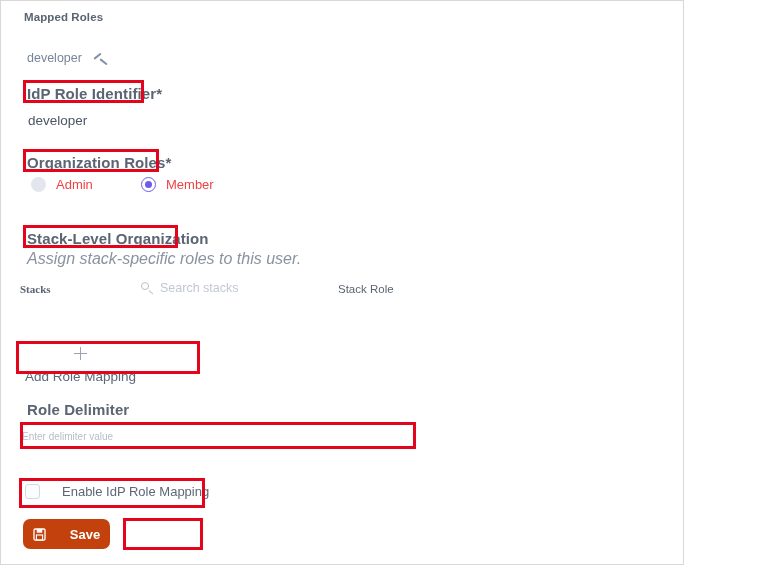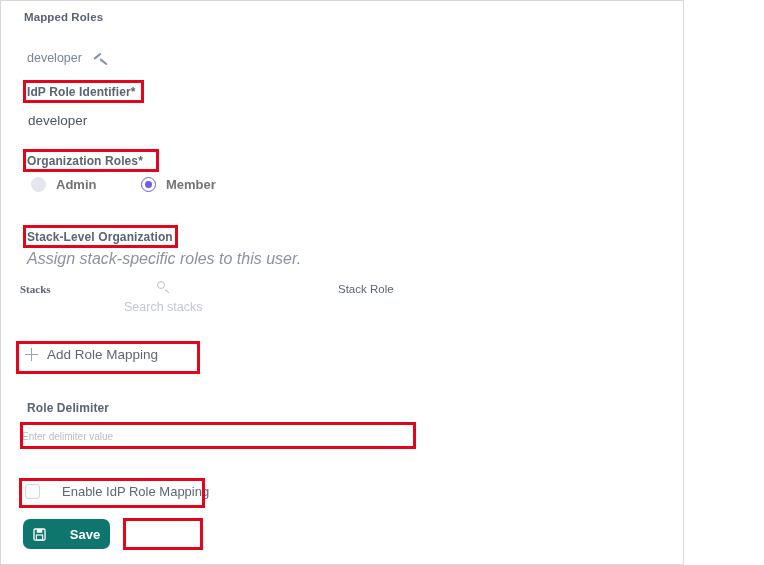--- a/index.html
+++ b/index.html
@@ -23,21 +23,21 @@
   
   .section-title {
     position: absolute;
     font-size: 11.5px;
     font-weight: bold;
     color: #5a6472;
     letter-spacing: 0.1px;
   }
   .field-label {
     position: absolute;
-    font-size: 12px;
+    font-size: 15px;
     font-weight: bold;
     color: #5a6472;
     letter-spacing: 0.1px;
     white-space: nowrap;
   }
   .field-value {
     position: absolute;
     font-size: 13.5px;
     color: #4a5563;
     white-space: nowrap;
@@ -114,22 +114,21 @@
     left: 50%;
     top: 50%;
     width: 7px;
     height: 7px;
     margin: -3.5px 0 0 -3.5px;
     border-radius: 50%;
     background: #6c5ce7;
   }
   .radio-label {
     font-size: 13px;
-    color: #737373;
-    font-weight: bold;
+    color: #ef4444;
   }
 
   
   .table-head {
     position: absolute;
     left: 0;
     top: 280px;
     width: 764px;
     height: 26px;
   }
@@ -137,27 +136,26 @@
     position: absolute;
     left: 19px;
     top: 2px;
     font-size: 11px;
     font-weight: bold;
     color: #5a6472;
     font-family: Liberation Serif, serif;
   }
   .search-wrap {
     position: absolute;
-    left: 123px;
+    left: 140px;
     top: 0px;
     display: flex;
     align-items: center;
     gap: 7px;
     cursor: text;
-    flex-direction: column;
   }
   .search-icon {
     width: 12px;
     height: 12px;
     position: relative;
     display: inline-block;
   }
   .search-icon::before {
     content: "";
     position: absolute;
@@ -192,20 +190,21 @@
 
   
   .add-mapping {
     position: absolute;
     left: 24px;
     top: 346px;
     display: flex;
     align-items: center;
     gap: 9px;
     cursor: pointer;
+    flex-direction: column;
   }
   .plus-icon {
     width: 13px;
     height: 13px;
     position: relative;
     display: inline-block;
   }
   .plus-icon::before,
   .plus-icon::after {
     content: "";
@@ -259,21 +258,21 @@
     color: #5d6775;
   }
 
   
   .btn {
     position: absolute;
     display: flex;
     align-items: center;
     justify-content: center;
     gap: 24px;
-    background: #0f766e;
+    background: #c2410c;
     color: #ffffff;
     border: none;
     border-radius: 7px;
     font-family: "Liberation Sans", sans-serif;
     font-size: 13px;
     font-weight: bold;
     cursor: pointer;
   }
   #save-button {
     left: 22px;

